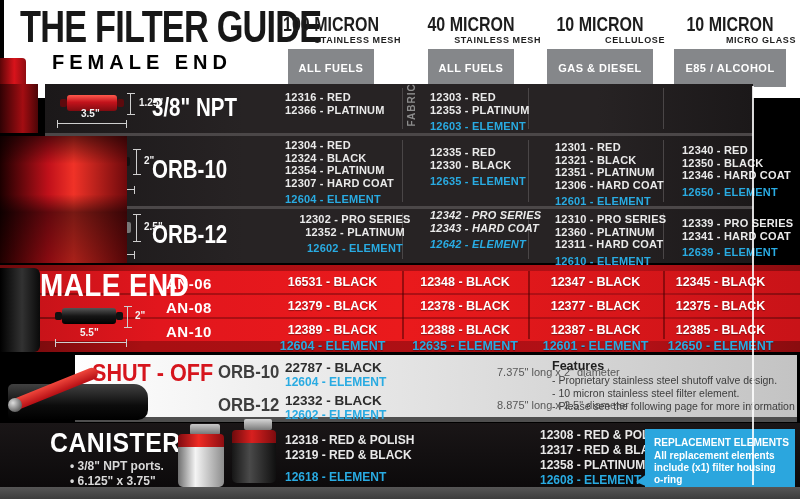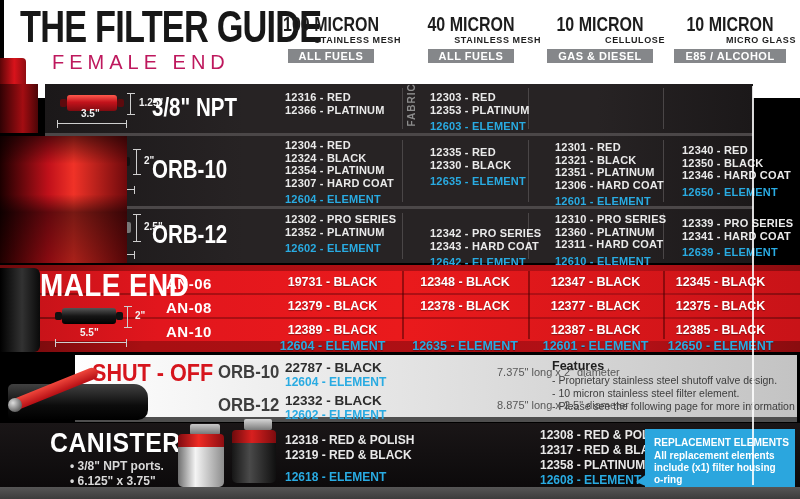--- a/index.html
+++ b/index.html
@@ -3,26 +3,26 @@
 <meta charset="utf-8">
 <style>
   html,body{margin:0;padding:0;background:#000;}
   #page{position:relative;width:800px;height:499px;background:#000;overflow:hidden;
         font-family:"Liberation Sans",sans-serif;}
   .cond{display:inline-block;white-space:nowrap;transform:scaleX(.78);transform-origin:0 50%;}
 
   
   .header{position:absolute;left:4px;top:0;width:800px;height:98px;background:#fff;}
   .title{position:absolute;left:16px;top:2px;font-size:44px;font-weight:800;color:#171717;letter-spacing:-1px;}
-  .subtitle{position:absolute;left:48px;top:51px;font-size:20px;font-weight:400;color:#be185d;letter-spacing:5px;}
+  .subtitle{position:absolute;left:48px;top:51px;font-size:20px;font-weight:700;color:#000000;letter-spacing:5px;}
   .colhead{position:absolute;top:13px;text-align:center;color:#1d1d1d;}
   .colhead .micron{font-size:20px;font-weight:800;transform:scaleX(.8);transform-origin:50% 50%;white-space:nowrap;}
   .colhead .media{font-size:9px;font-weight:700;letter-spacing:.6px;margin-top:-1px;text-align:right;}
   .colhead .fuel{display:inline-block;margin-top:4px;background:#85878a;color:#fff;font-size:11px;
-                 font-weight:700;letter-spacing:.5px;padding:1px 11px;}
+                 font-weight:700;letter-spacing:.5px;padding:13px 11px;}
 
   
   .frow{position:absolute;left:45px;width:708px;
         background:linear-gradient(90deg,#1b1819,#272324 28%,#272324 78%,#1b1819);}
   .fsep{position:absolute;height:3px;background:#4b4748;}
   .vdiv{position:absolute;top:4px;bottom:4px;width:1px;background:#4a4647;}
   .fname{position:absolute;color:#fff;font-size:25px;font-weight:800;white-space:nowrap;
          transform:scaleX(.82);transform-origin:0 50%;}
   .fcell{position:absolute;width:140px;}
   .parts div{font-size:11px;line-height:12.5px;font-weight:700;color:#eaeaea;letter-spacing:.2px;white-space:nowrap;}
@@ -211,30 +211,30 @@
   <div class="frow" style="top:209px;height:54px;">
     <div class="vdiv" style="left:357px;"></div>
     <div class="vdiv" style="left:483px;"></div>
     <div class="vdiv" style="left:618px;"></div>
     <div class="hfilter sil-f" style="left:15px;top:7px;width:64px;height:23px;"></div>
     <div class="dimv" style="left:88px;top:5px;height:26px;"></div>
     <div class="dimlabel" style="left:99px;top:12px;">2.5"</div>
     <div class="dimlabel" style="left:42px;top:30px;">7"</div>
     <div class="dimh" style="left:10px;top:42px;width:78px;"></div>
     <div class="fname" style="left:107px;top:11px;">ORB-12</div>
-    <div class="fcell" style="left:240px;top:4px;">
+    <div class="fcell" style="left:240px;top:4px;text-align:center;">
       <div class="parts">
         <div>12302 - PRO SERIES</div>
         <div>12352 - PLATINUM</div>
       </div>
       <div class="elems">
           <div>12602 - ELEMENT</div>
         </div>
     </div>
-    <div class="fcell" style="left:385px;top:18px;">
+    <div class="fcell" style="left:385px;top:0;font-style:italic;">
       <div class="parts">
         <div>12342 - PRO SERIES</div>
         <div>12343 - HARD COAT</div>
       </div>
       <div class="elems">
           <div>12642 - ELEMENT</div>
         </div>
     </div>
     <div class="fcell" style="left:510px;top:4px;">
       <div class="parts">
@@ -267,31 +267,32 @@
     <div class="mlabel">MALE END</div>
     <div class="anname" style="top:10px;">AN-06</div>
     <div class="anname" style="top:34px;">AN-08</div>
     <div class="anname" style="top:58px;">AN-10</div>
     <div class="hfilter blk-f" style="left:62px;top:43px;width:54px;height:16px;"></div>
     <div class="dimv" style="left:124px;top:41px;height:20px;"></div>
     <div class="dimlabel" style="left:135px;top:45px;">2"</div>
     <div class="dimlabel" style="left:80px;top:62px;">5.5"</div>
     <div class="dimh" style="left:55px;top:74px;width:70px;"></div>
 
-    <div class="mcell" style="left:263px;width:139px;top:10px;">19731 - BLACK</div>
+    <div class="mcell" style="left:263px;width:139px;top:10px;">16531 - BLACK</div>
     <div class="mcell" style="left:402px;width:126px;top:10px;">12348 - BLACK</div>
     <div class="mcell" style="left:528px;width:135px;top:10px;">12347 - BLACK</div>
     <div class="mcell" style="left:663px;width:115px;top:10px;">12345 - BLACK</div>
 
     <div class="mcell" style="left:263px;width:139px;top:34px;">12379 - BLACK</div>
     <div class="mcell" style="left:402px;width:126px;top:34px;">12378 - BLACK</div>
     <div class="mcell" style="left:528px;width:135px;top:34px;">12377 - BLACK</div>
     <div class="mcell" style="left:663px;width:115px;top:34px;">12375 - BLACK</div>
 
     <div class="mcell" style="left:263px;width:139px;top:58px;">12389 - BLACK</div>
+    <div class="mcell" style="left:402px;width:126px;top:58px;">12388 - BLACK</div>
     <div class="mcell" style="left:528px;width:135px;top:58px;">12387 - BLACK</div>
     <div class="mcell" style="left:663px;width:115px;top:58px;">12385 - BLACK</div>
 
     <div class="mcell el" style="left:263px;width:139px;top:74px;">12604 - ELEMENT</div>
     <div class="mcell el" style="left:402px;width:126px;top:74px;">12635 - ELEMENT</div>
     <div class="mcell el" style="left:528px;width:135px;top:74px;">12601 - ELEMENT</div>
     <div class="mcell el" style="left:663px;width:115px;top:74px;">12650 - ELEMENT</div>
   </div>
 
   <div class="soff-bg"></div>

